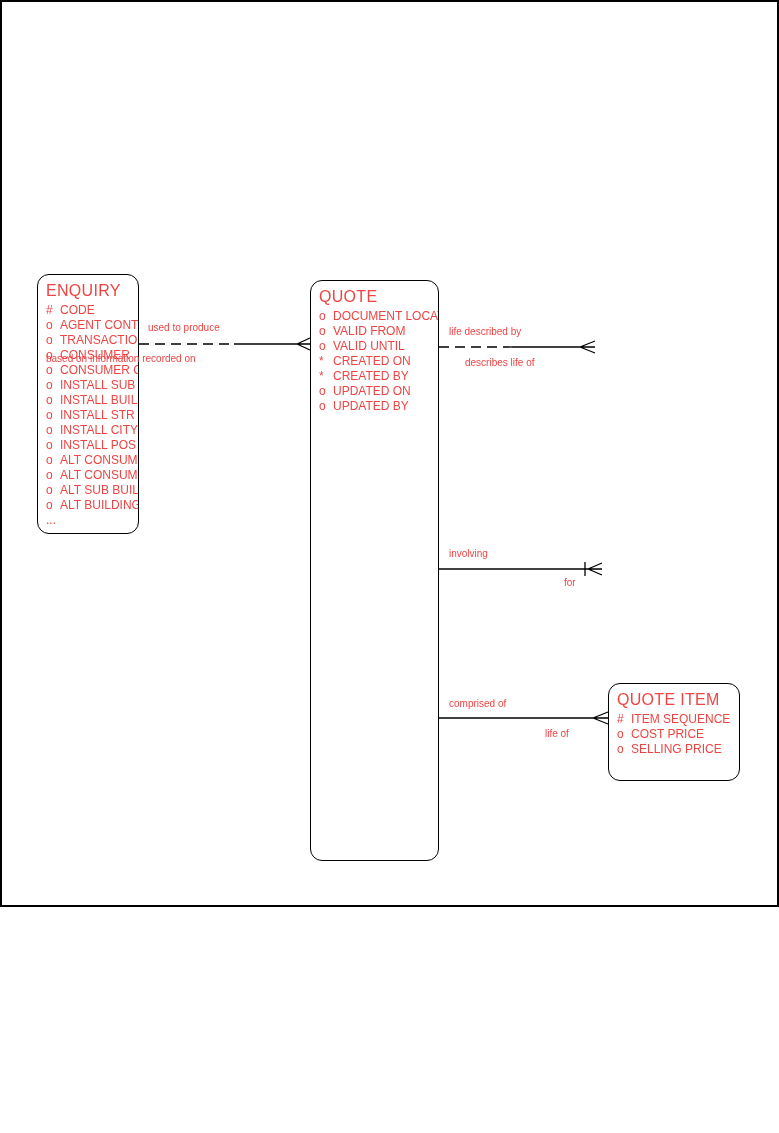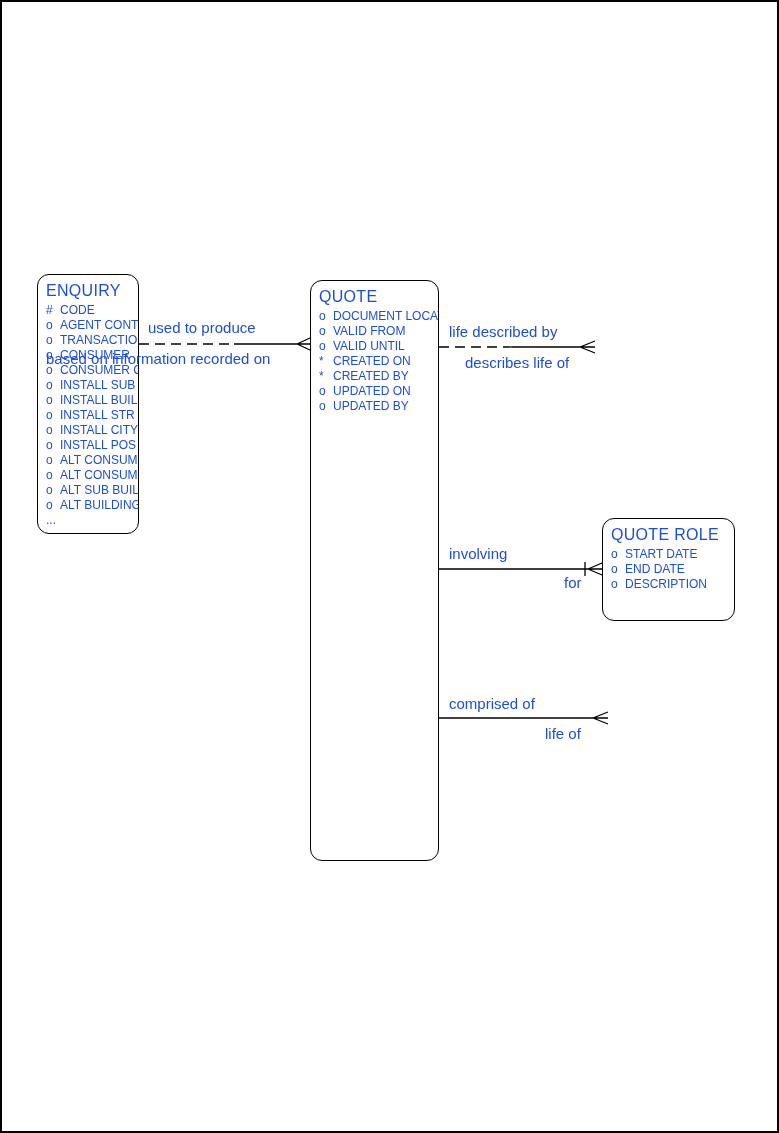--- a/index.html
+++ b/index.html
@@ -1,23 +1,23 @@
 <!DOCTYPE html>
 <html><head>
 <meta charset="utf-8">
 <style>
   html,body{margin:0;padding:0;background:#fff;}
   .page{
     position:relative;
-    width:779px;height:1133px;
+    width:779px;height:907px;
     border:2px solid #000;
     box-sizing:border-box;
     background:#ffffff;
     font-family:"Liberation Sans","DejaVu Sans",sans-serif;
-    color:#1d4ed8;
+    color:#ef4444;
     overflow:hidden;
   }
   .wires{position:absolute;left:0;top:0;width:779px;height:1133px;}
   .wires path{fill:none;stroke:#000;stroke-width:1.3;}
   .wires path.dash{stroke-dasharray:10 6;}
   .entity{
     position:absolute;
     border:1.5px solid #000;
     border-radius:12px;
     background:#ffffff;
@@ -33,21 +33,21 @@
   }
   .attrs{margin:3px 0 0 8px;}
   .arow{
     font-size:12px;
     line-height:15px;
     white-space:nowrap;
   }
   .pfx{display:inline-block;width:14px;}
   .rlabel{
     position:absolute;
-    font-size:15px;
+    font-size:10px;
     line-height:15px;
     white-space:nowrap;
   }
 </style>
 </head>
 <body>
 
 <div class="page">
 
   <svg class="wires">
@@ -100,29 +100,29 @@
       <div class="arow"><span class="pfx">o</span><span class="anm">VALID FROM</span></div>
       <div class="arow"><span class="pfx">o</span><span class="anm">VALID UNTIL</span></div>
       <div class="arow"><span class="pfx">*</span><span class="anm">CREATED ON</span></div>
       <div class="arow"><span class="pfx">*</span><span class="anm">CREATED BY</span></div>
       <div class="arow"><span class="pfx">o</span><span class="anm">UPDATED ON</span></div>
       <div class="arow"><span class="pfx">o</span><span class="anm">UPDATED BY</span></div>
     </div>
   </div>
 
 
-  <div class="entity" style="left:600px;top:516px;width:133px;height:103px">
-    <div class="etitle">QUOTE ROLE</div>
+
+  <div class="entity" style="left:606px;top:681px;width:132px;height:98px">
+    <div class="etitle">QUOTE ITEM</div>
     <div class="attrs">
-      <div class="arow"><span class="pfx">o</span><span class="anm">START DATE</span></div>
-      <div class="arow"><span class="pfx">o</span><span class="anm">END DATE</span></div>
-      <div class="arow"><span class="pfx">o</span><span class="anm">DESCRIPTION</span></div>
+      <div class="arow"><span class="pfx">#</span><span class="anm">ITEM SEQUENCE</span></div>
+      <div class="arow"><span class="pfx">o</span><span class="anm">COST PRICE</span></div>
+      <div class="arow"><span class="pfx">o</span><span class="anm">SELLING PRICE</span></div>
     </div>
   </div>
-
 
   <div class="rlabel" style="left:146px;top:318px">used to produce</div>
   <div class="rlabel" style="left:44px;top:349px">based on information recorded on</div>
 
   <div class="rlabel" style="left:447px;top:322px">life described by</div>
   <div class="rlabel" style="left:463px;top:353px">describes life of</div>
 
   <div class="rlabel" style="left:447px;top:544px">involving</div>
   <div class="rlabel" style="left:562px;top:573px">for</div>
 

